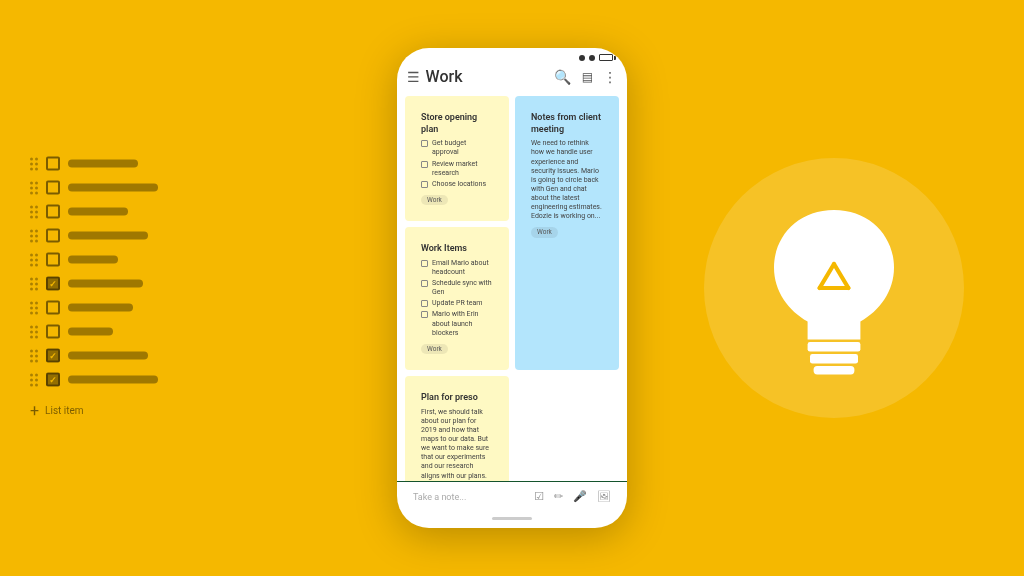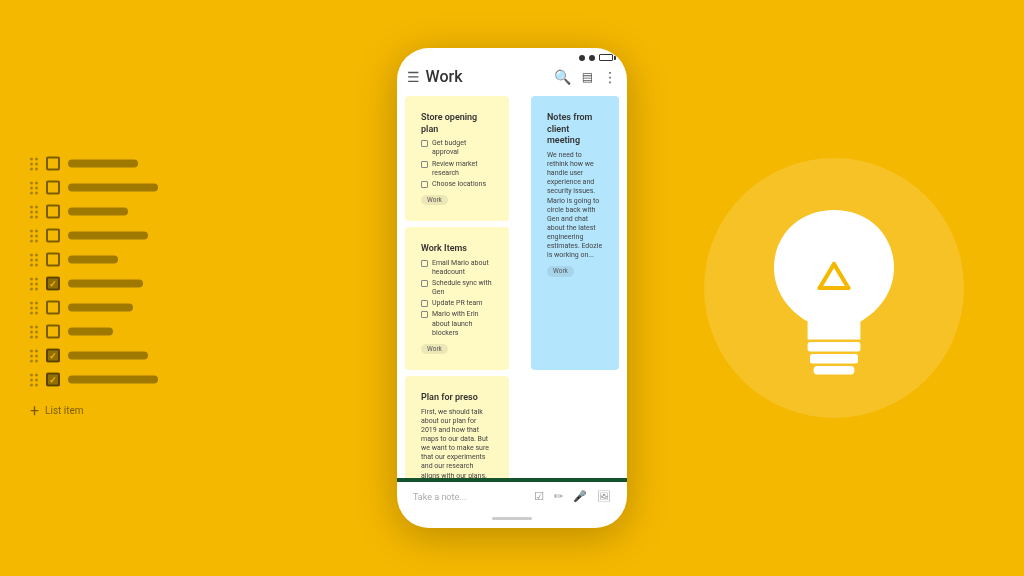--- a/index.html
+++ b/index.html
@@ -209,21 +209,21 @@
 
     .note-card {
       border-radius: 4px;
       padding: 16px;
       font-size: 7.5px;
       line-height: 1.3;
       position: relative;
     }
 
     .note-card-yellow { background: #FFF9C4; }
-    .note-card-blue { background: #B3E5FC; margin-left: 16px; }
+    .note-card-blue { background: #B3E5FC; }
     .note-card-green { background: #fef9c3; }
 
     .note-title {
       font-size: 9px;
       font-weight: 600;
       color: #333;
       margin-bottom: 4px;
     }
 
     .note-checklist {
@@ -275,21 +275,21 @@
     }
 
     .note-tall { grid-row: span 2; }
 
     
     .bottom-toolbar {
       padding: 8px 16px 10px;
       display: flex;
       align-items: center;
       gap: 6px;
-      border-top: 4px solid #14532d;
+      border-top: 1px solid #14532d;
       justify-content: flex-end;
     }
 
     .take-note-placeholder {
       flex: 1;
       font-size: 9px;
       color: #aaa;
     }
 
     .toolbar-icons {

